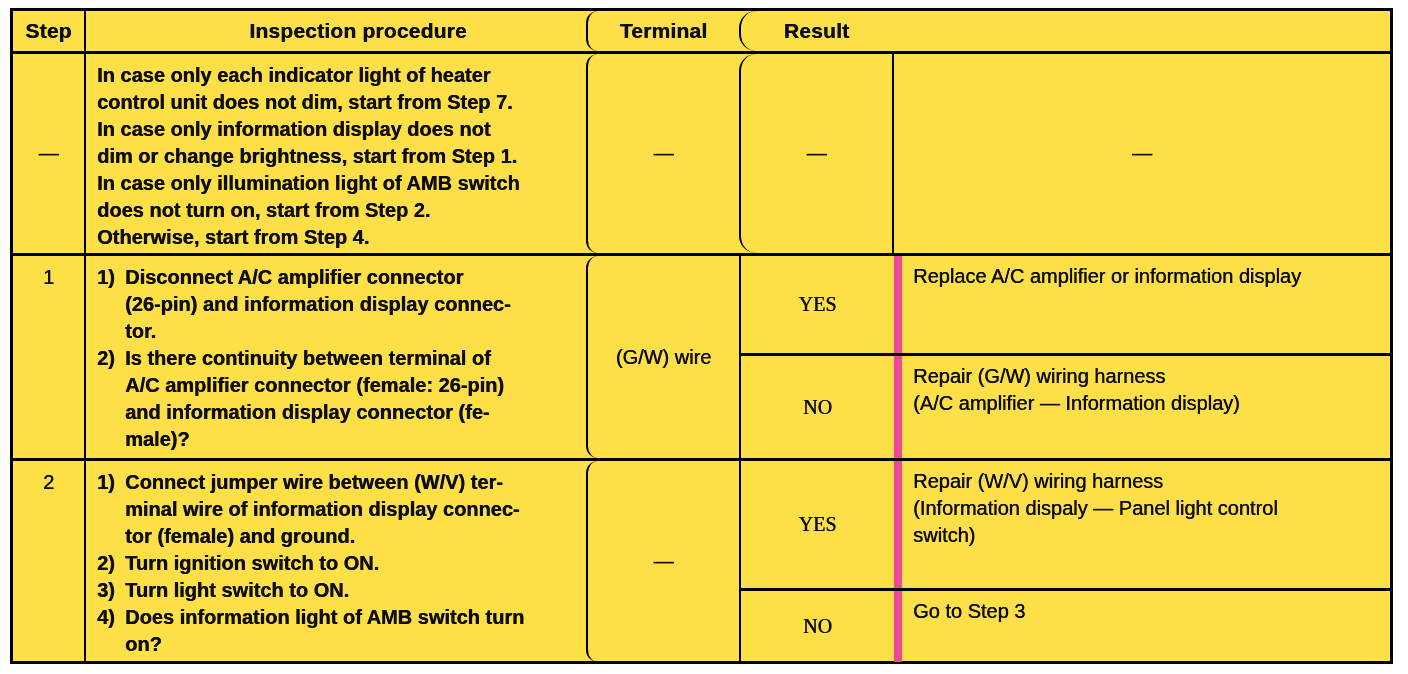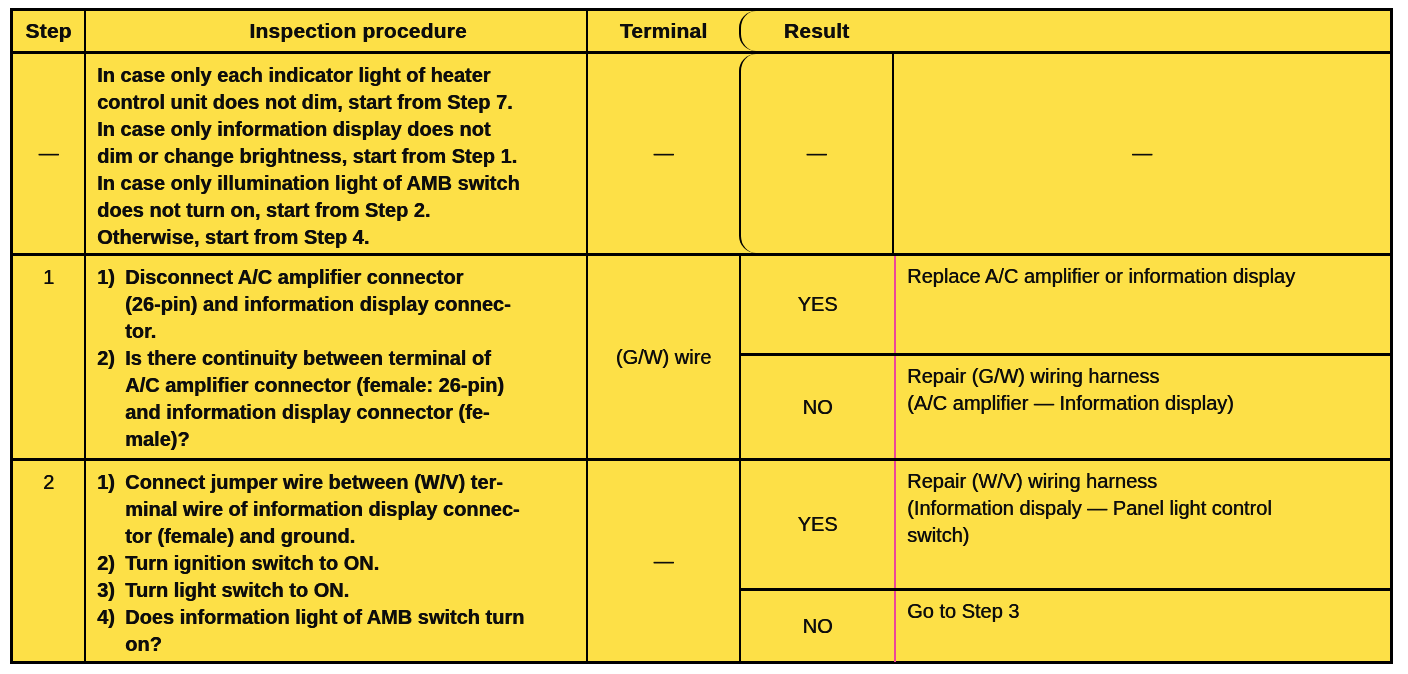--- a/index.html
+++ b/index.html
@@ -16,44 +16,44 @@
     display:flex; flex-direction:column;
     text-shadow:0.45px 0 0 currentColor; 
   }
   .row { display:flex; flex:none; }
   .body-row { border-top:3px solid #000; }
   .header-row { height:40px; }
   .cell { flex:none; overflow:hidden; }
   .cell + .cell, .ra-col { border-left:2px solid #000; }
   .step-col   { width:71px; }
   .proc-col   { width:502px;padding-left:44px; }  
-  .term-col   { width:153px; }
+  .term-col   { width:153px;border-radius:12px; }
   .result-col { width:153px;border-radius:17px; }
   .action-col { flex:1 1 auto; }
   .header-cell {
     display:flex; align-items:center; justify-content:center;
     font-weight:bold; font-size:21px; letter-spacing:0.2px;
   }
   .vcenter { display:flex; align-items:center; justify-content:center; font-size:20px; }
   .step-top { display:flex; justify-content:center; align-items:flex-start; padding-top:10px; font-size:20px; }
   .proc-pad { padding:8px 6px 4px 11px; font-size:20px; line-height:27px;font-weight:bold; }
   .prewrap { white-space:pre-line; }
   .proc-item { display:flex; }
   .proc-item .num { flex:none; width:28px; }
   .proc-item .itext { flex:1 1 auto; }
   .ra-col { flex:1 1 auto; display:flex; flex-direction:column; }
   .ra-sub { display:flex; flex:none; }
   .ra-sub.grow { flex:1 1 auto; }
   .ra-divider { border-top:3px solid #000; }
   .ra-sub .result-cell {
     width:153px; flex:none;
-    display:flex; align-items:center; justify-content:center; font-size:20px;
+    display:flex; align-items:center; justify-content:center; font-size:20px;font-family:Liberation Serif, serif;
   }
   .ra-sub .action-cell {
-    flex:1 1 auto; border-left:2px solid #ec4899;
+    flex:1 1 auto; border-left:8px solid #ec4899;
     padding:7px 8px 4px 11px; font-size:20px; line-height:27px;
   }
   .dash { font-size:20px; }
 </style>
 </head>
 <body>
 
 <div class="ttable">
 
   <div class="row header-row">

